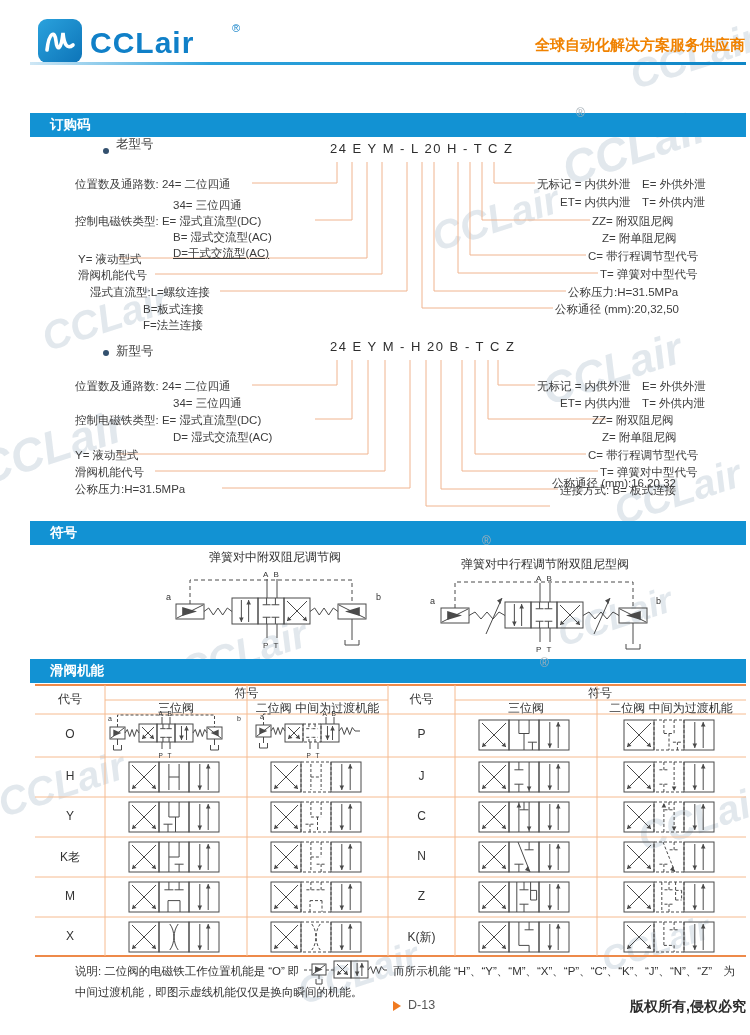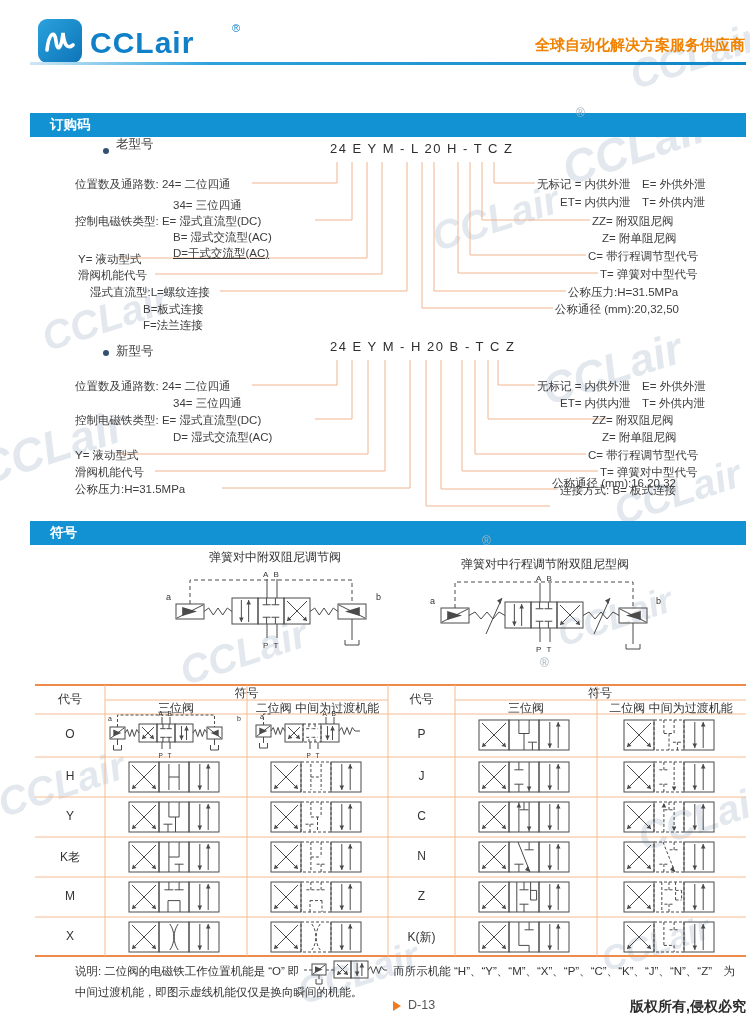--- a/index.html
+++ b/index.html
@@ -66,20 +66,21 @@
       <path d="M9,31 C11,13 17,11 18,22 C19,32 23,32 25,14 C26,25 29,31 35,26" fill="none" stroke="#fff" stroke-width="3.6" stroke-linecap="round"></path>
     </svg>
   </div>
   <div class="logo-text">CCLair</div>
   <div class="logo-reg">®</div>
   <div class="tagline">全球自动化解决方案服务供应商</div>
   <div class="hrule"></div>
 
   <div class="bar" style="top:113px;">订购码</div>
   <div class="bar" style="top:521px;">符号</div>
+  <div class="bar" style="top:659px;">滑阀机能</div>
 
   <div class="regmark" style="left:576px;top:106px;">®</div>
   <div class="regmark" style="left:482px;top:534px;">®</div>
   <div class="regmark" style="left:540px;top:656px;">®</div>
 
   <div class="bullet" style="left:103px;top:148px;"></div>
   <div class="mlabel" style="left:116px;top:136px;">老型号</div>
   <div class="code" style="left:330px;top:141px;">24 E Y M - L 20 H - T C Z</div>
 
   <div class="bullet" style="left:103px;top:350px;"></div>

